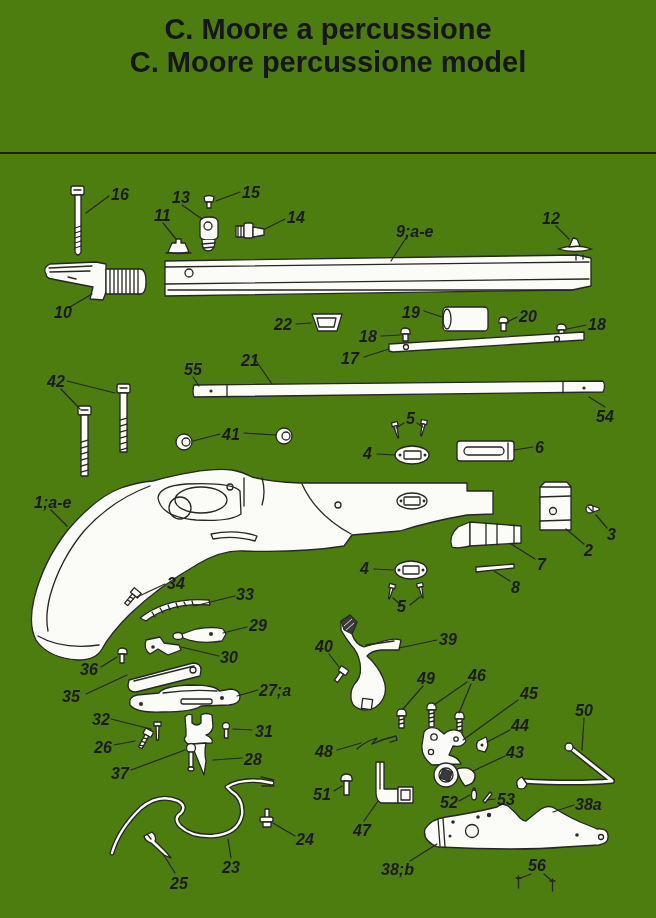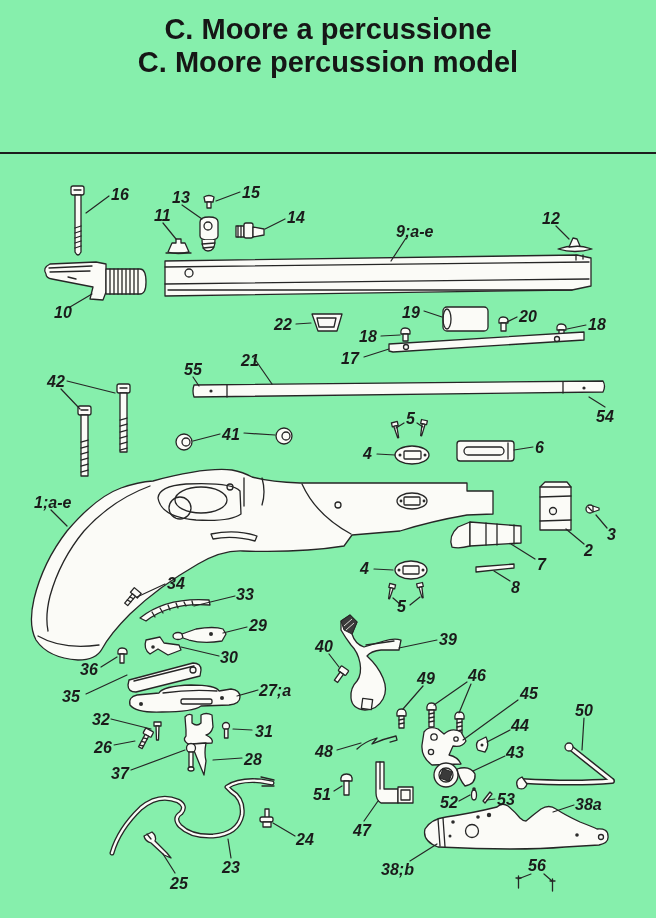--- a/index.html
+++ b/index.html
@@ -1,16 +1,16 @@
 <!DOCTYPE html>
 <html><head>
 <meta charset="utf-8">
 <style>
   html,body{margin:0;padding:0;background:#e8e8e4;}
-  .page{position:relative;width:656px;height:918px;background:#86efac;overflow:hidden;
+  .page{position:relative;width:656px;height:918px;background:#4d7c0f;overflow:hidden;
         font-family:"Liberation Sans",sans-serif;}
   .title-block{position:absolute;top:13px;left:0;width:100%;text-align:center;}
   .title-line{margin:0;font-size:29px;font-weight:bold;color:#161616;line-height:33px;
               font-family:"Liberation Sans",sans-serif;}
   .separator{position:absolute;top:152px;left:0;width:656px;height:0;
              border-top:2.5px solid #1d1d1d;}
   svg.diagram{position:absolute;top:0;left:0;}
   .ln{stroke:#262626;stroke-width:1.3;fill:none;stroke-linecap:round;stroke-linejoin:round;}
   .fl{fill:#fbfbf7;}
   .dk{fill:#2c2c2c;stroke:none;}
@@ -23,21 +23,21 @@
   .part-label{font-family:"Liberation Sans",sans-serif;font-style:italic;font-weight:bold;
               font-size:16px;fill:#1b1b1b;}
 </style>
 </head>
 <body>
 
 <div class="page">
 
   <div class="title-block">
     <p class="title-line">C. Moore a percussione</p>
-    <p class="title-line">C. Moore percussion model</p>
+    <p class="title-line">C. Moore percussione model</p>
   </div>
 
   <div class="separator"></div>
 
   <svg class="diagram" width="656" height="918" viewBox="0 0 656 918">
 
     <g>
       <rect class="ln fl" x="71" y="186" width="13" height="9" rx="2"></rect>
       <line class="ln" x1="74" y1="190" x2="81" y2="190"></line>
       <path class="ln fl" d="M75,195 L81,195 L81,252 Q78,258 75,252 Z"></path>

